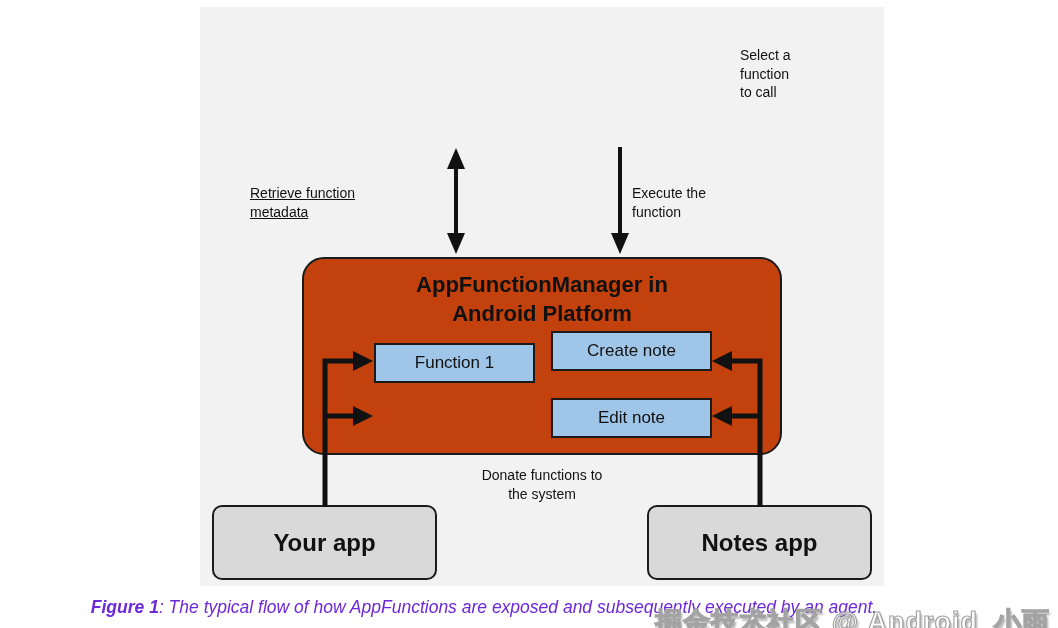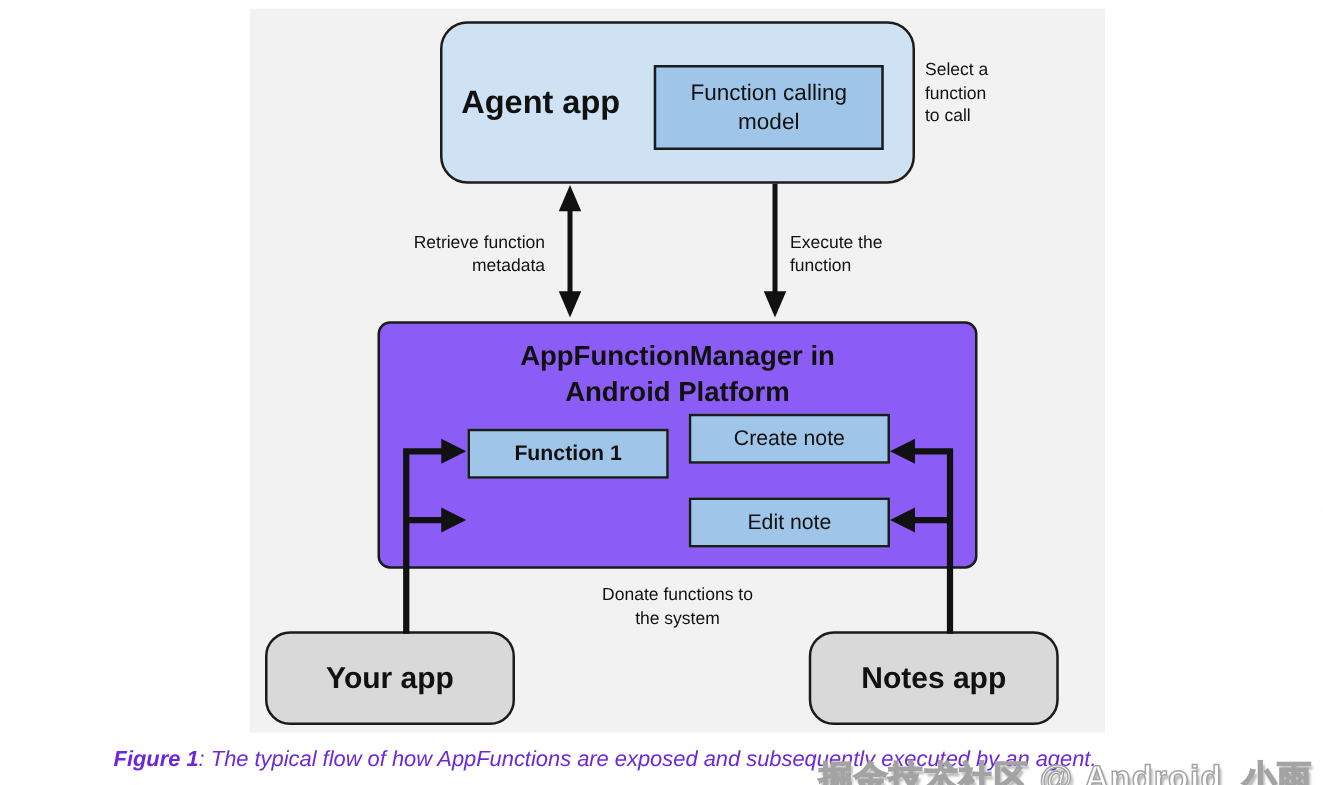--- a/index.html
+++ b/index.html
@@ -49,55 +49,55 @@
   }
 
   .note {
     position: absolute;
     font-size: 14px;
     line-height: 1.33;
     white-space: pre-line;
     color: #111;
   }
   .note-select   { left: 740px; top: 46px;  text-align: left;  }
-  .note-retrieve { left: 250px; top: 184px; width: 186px; text-align: right; }
+  .note-retrieve { left: 250px; top: 184px; width: 186px; text-align: left; text-decoration: underline; }
   .note-execute  { left: 632px; top: 184px; text-align: left;  }
   .note-donate   { left: 451px; top: 466px; width: 182px; text-align: center; }
 
   .manager-box {
     left: 302px; top: 257px;
     width: 480px; height: 198px;
-    background: #8b5cf6;
-    border-radius: 10px;
+    background: #c2410c;
+    border-radius: 22px;
   }
   .manager-title {
     position: absolute;
     left: 0; top: 12px; width: 100%;
     text-align: center;
     font-size: 22px; font-weight: bold;
     line-height: 1.3;
     white-space: pre-line;
   }
   .fn-box {
     position: absolute;
     width: 161px; height: 40px;
     background: #9fc5e8;
     border: 2px solid #1b1b1b;
     display: flex; align-items: center; justify-content: center;
     font-size: 17px;
   }
-  .fn-1      { left: 70px;  top: 84px; font-weight: bold;  }
+  .fn-1      { left: 70px;  top: 84px;  }
   .fn-create { left: 247px; top: 72px;  }
   .fn-2      { left: 70px;  top: 139px; }
   .fn-edit   { left: 247px; top: 139px; }
 
   .app-box {
-    width: 200px; height: 75px;
+    width: 225px; height: 75px;
     background: #d9d9d9;
-    border-radius: 20px;
+    border-radius: 10px;
     display: flex; align-items: center; justify-content: center;
     font-size: 24px; font-weight: bold;
   }
   .your-app  { left: 212px; top: 505px; }
   .notes-app { left: 647px; top: 505px; }
 
   .arrows {
     position: absolute;
     left: 0; top: 0;
     width: 1058px; height: 628px;
@@ -129,26 +129,20 @@
     margin-top: 28px;
   }
 </style>
 </head>
 <body>
 
 <div class="canvas">
 
   <div class="panel"></div>
 
-  <div class="box agent-box">
-    <div class="agent-label">Agent app</div>
-    <div class="model-box">
-      <span>Function calling model</span>
-    </div>
-  </div>
 
   <div class="note note-select">Select a
 function
 to call</div>
   <div class="note note-retrieve">Retrieve function
 metadata</div>
   <div class="note note-execute">Execute the
 function</div>
   <div class="note note-donate">Donate functions to
 the system</div>

